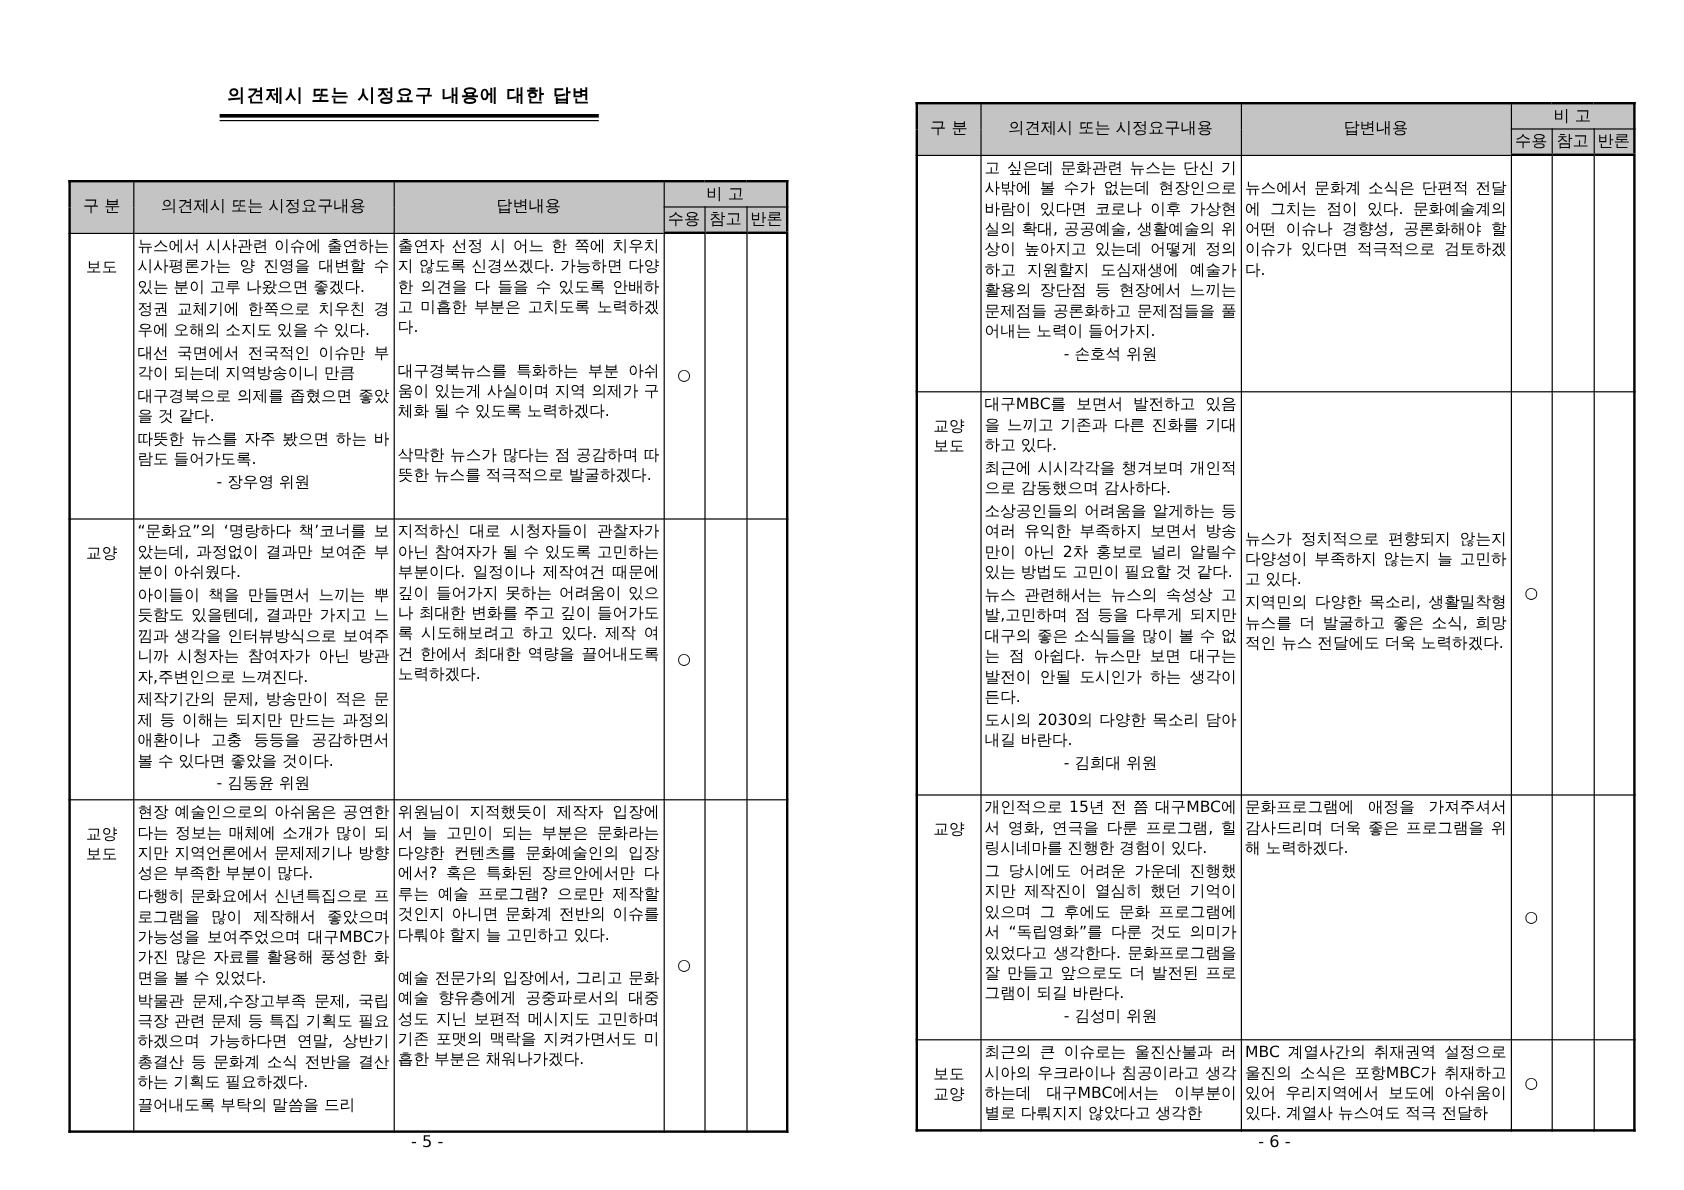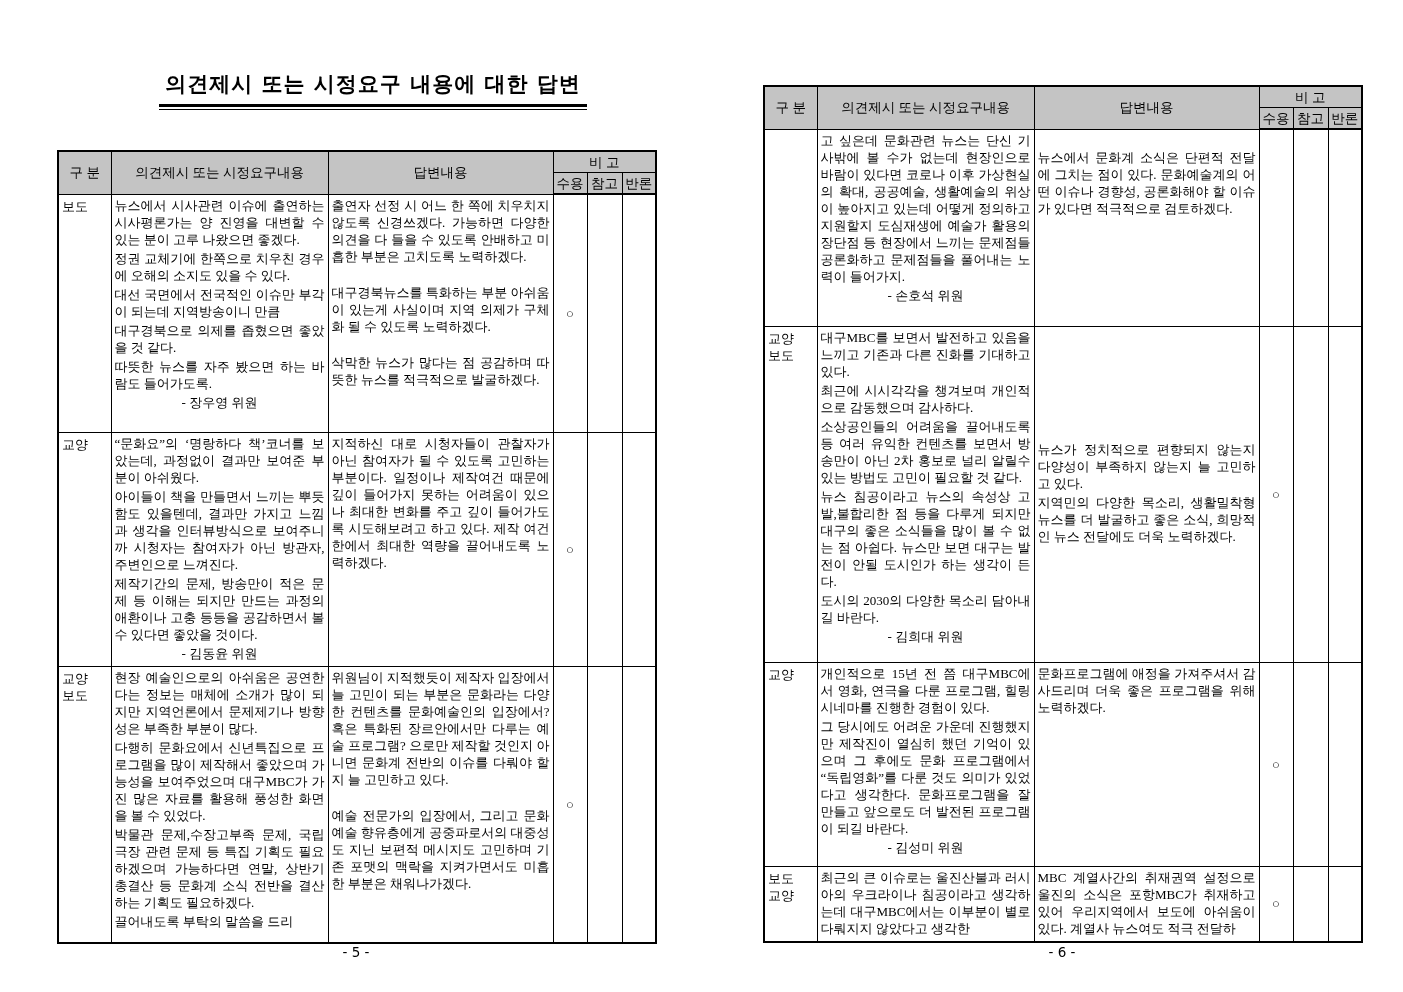--- a/index.html
+++ b/index.html
@@ -1,42 +1,42 @@
 <!DOCTYPE html>
 <html><head>
 <meta charset="utf-8">
 <style>
   html,body { margin:0; padding:0; }
   body {
     width:1403px; height:992px; background:#ffffff; color:#000;
     font-family:"DejaVu Sans", sans-serif; position:relative; overflow:hidden;
   }
   .doc-title {
-    position:absolute; left:74px; top:70px; width:598px;
-    text-align:center; font-size:21px; font-weight:bold; letter-spacing:1px;
+    position:absolute; left:42px; top:70px; width:598px;
+    text-align:center; font-size:15px; font-weight:bold; letter-spacing:1px;
   }
   .doc-title .tline {
     display:inline-block; padding:0 6px 6px; border-bottom:3px solid #000; position:relative;
   }
   .doc-title .tline::after {
     content:""; position:absolute; left:0; right:0; bottom:-6px; height:1px; background:#000;
   }
   table.grid {
     position:absolute; width:598px; border-collapse:collapse; table-layout:fixed;
-    font-size:13px; line-height:17px; border:2px solid #000;font-family:Liberation Serif, serif;
+    font-size:13px; line-height:17px; border:2px solid #000;
   }
   table.t5 { left:57px;  top:150px; }
   table.t6 { left:763px; top:85px;  }
   .grid th {
     background:#c4c4c4; border:1px solid #000; font-weight:normal;
     font-size:13.5px; padding:0 2px; text-align:center; height:20px;
   }
   .grid thead tr.sub th { border-bottom:2px solid #000;text-align:center; }
   .grid td { border:1px solid #000; vertical-align:top; padding:2px 3px; }
-  td.cat  { text-align:left; white-space:pre-line; padding-top:3px; }
+  td.cat  { text-align:center; white-space:pre-line; padding-top:20px; }
   td.mark { text-align:center; vertical-align:middle; padding:0; font-size:13px; }
   td.vmid { vertical-align:middle;margin-top:24px; }
   .para { margin:0 0 2px 0; text-align:justify; }
   .para.last { text-align:center; }
   .para.blank { min-height:17px; margin:0; }
   .pagenum {
     position:absolute; top:944px; width:598px; text-align:center; font-size:13.5px;
   }
   .pn5 { left:57px; }
   .pn6 { left:763px; }
@@ -164,22 +164,22 @@
         <td class="mark"></td>
         <td class="mark"></td>
         <td class="mark"></td>
       </tr>
       <tr style="height: 336px;">
         <td class="cat">교양
 보도</td>
         <td>
           <p class="para">대구MBC를 보면서 발전하고 있음을 느끼고 기존과 다른 진화를 기대하고 있다.</p>
           <p class="para">최근에 시시각각을 챙겨보며 개인적으로 감동했으며 감사하다.</p>
-          <p class="para">소상공인들의 어려움을 끌어내도록 등 여러 유익한 컨텐츠를 보면서 방송만이 아닌 2차 홍보로 널리 알릴수 있는 방법도 고민이 필요할 것 같다.</p>
-          <p class="para">뉴스 침공이라고 뉴스의 속성상 고발,불합리한 점 등을 다루게 되지만 대구의 좋은 소식들을 많이 볼 수 없는 점 아쉽다. 뉴스만 보면 대구는 발전이 안될 도시인가 하는 생각이 든다.</p>
+          <p class="para">소상공인들의 어려움을 알게하는 등 여러 유익한 부족하지 보면서 방송만이 아닌 2차 홍보로 널리 알릴수 있는 방법도 고민이 필요할 것 같다.</p>
+          <p class="para">뉴스 관련해서는 뉴스의 속성상 고발,고민하며 점 등을 다루게 되지만 대구의 좋은 소식들을 많이 볼 수 없는 점 아쉽다. 뉴스만 보면 대구는 발전이 안될 도시인가 하는 생각이 든다.</p>
           <p class="para">도시의 2030의 다양한 목소리 담아내길 바란다.</p>
           <p class="para last">- 김희대 위원</p>
         </td>
         <td class="vmid">
           <p class="para">뉴스가 정치적으로 편향되지 않는지 다양성이 부족하지 않는지 늘 고민하고 있다.</p>
           <p class="para">지역민의 다양한 목소리, 생활밀착형 뉴스를 더 발굴하고 좋은 소식, 희망적인 뉴스 전달에도 더욱 노력하겠다.</p>
         </td>
         <td class="mark">○</td>
         <td class="mark"></td>
         <td class="mark"></td>

